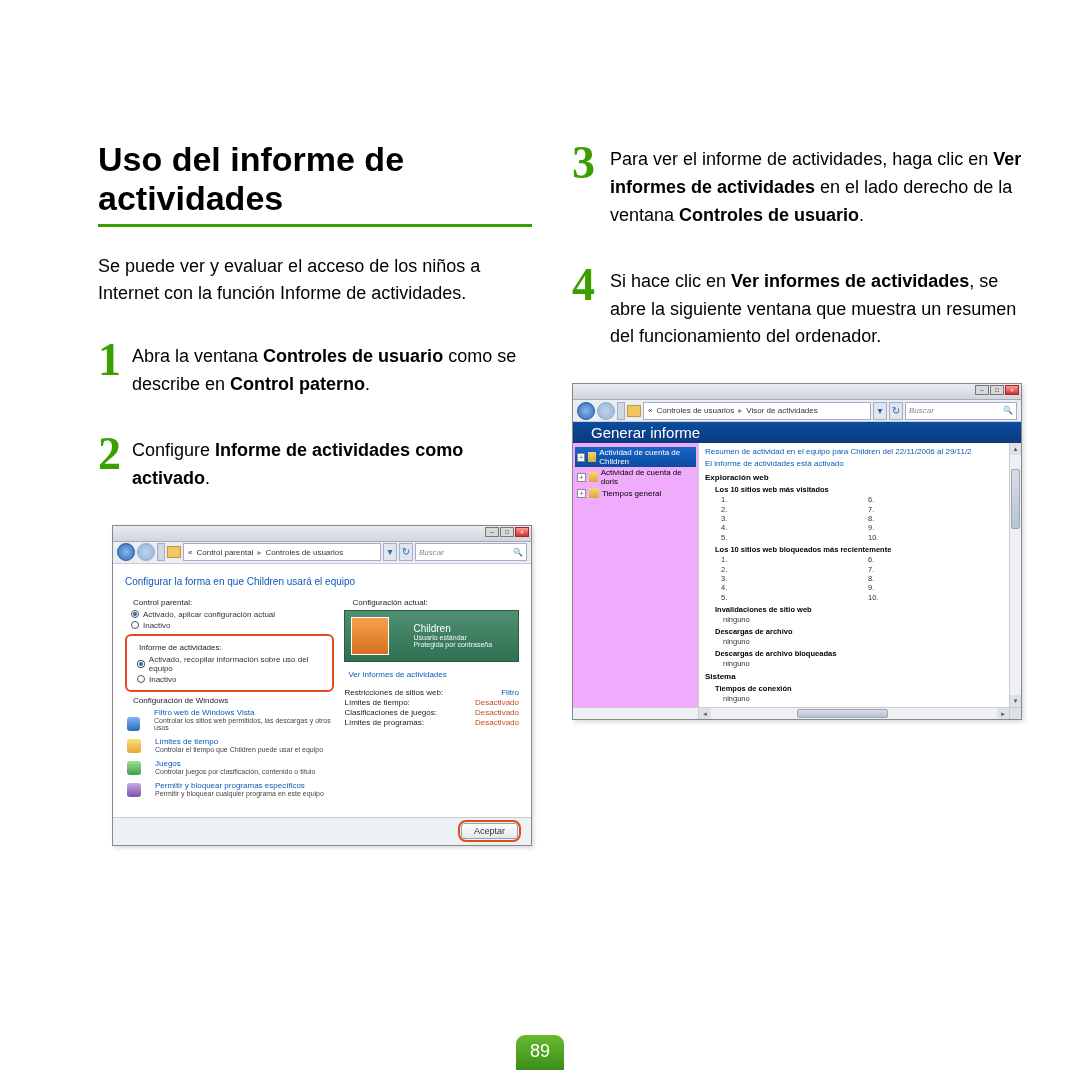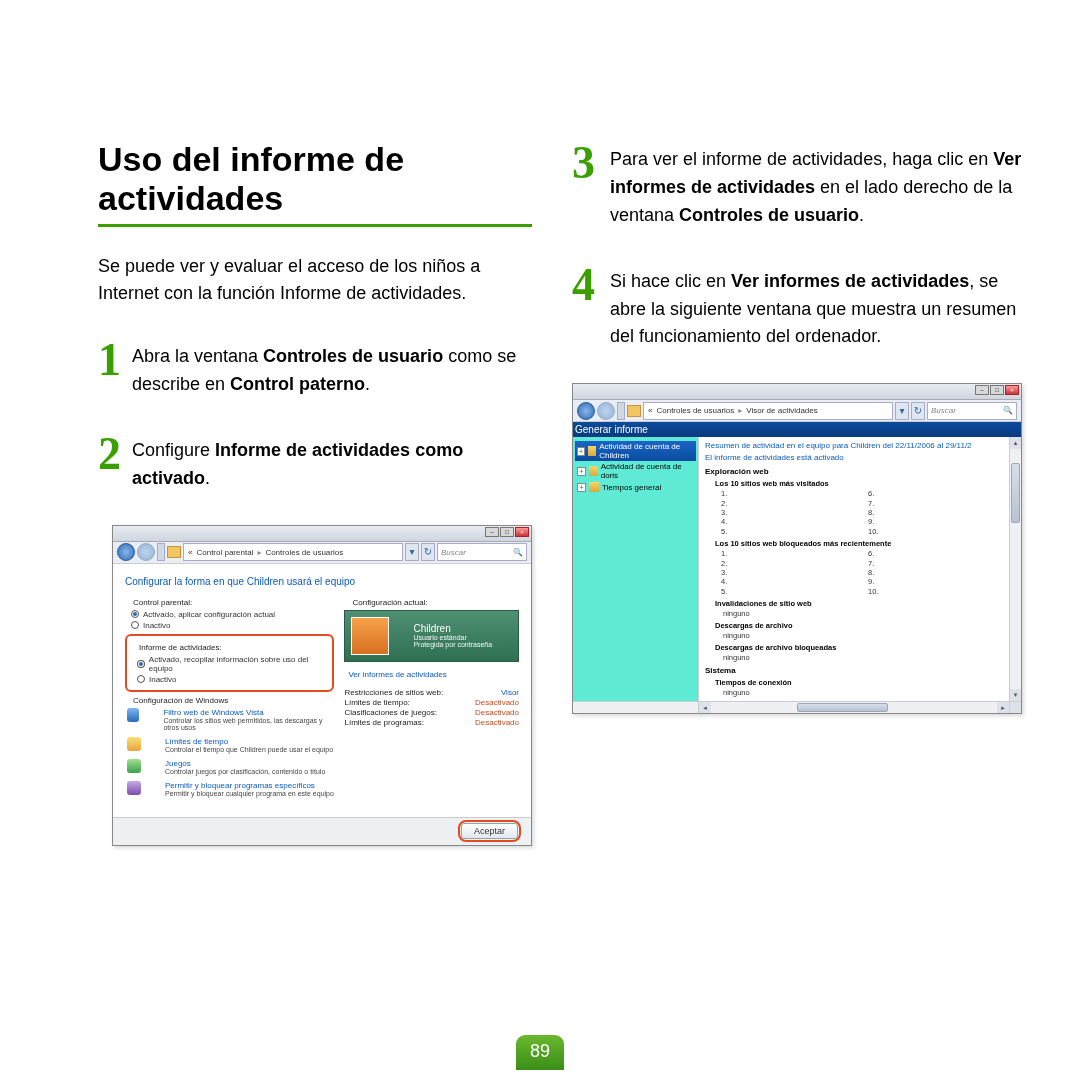--- a/index.html
+++ b/index.html
@@ -21,35 +21,35 @@
 .titlebtns{position:absolute;right:2px;top:1px;display:flex;gap:1px}
 .titlebtn{width:14px;height:10px;border:1px solid #777;background:#d8d8d8;font-size:6px;line-height:8px;text-align:center}
 .titlebtn.close{background:linear-gradient(#f99,#c33);color:#fff;border-color:#a22}
 .addrbar{height:22px;background:#e9eef4;display:flex;align-items:center;padding:0 4px;gap:2px;border-bottom:1px solid #ccc;font-size:8px;color:#333}
 .navbtn{width:18px;height:18px;border-radius:50%;background:radial-gradient(#8ab7e8,#2a6ab8);border:1px solid #2a5a98}
 .navbtn.fwd{opacity:.45}
 .chev{width:8px;height:18px;background:#d0d8e4;border:1px solid #aac}
 .folder{width:14px;height:12px;background:#f0c562;border:1px solid #c8953a}
 .breadcrumb{flex:1;height:18px;border:1px solid #aac;background:#fff;display:flex;align-items:center;padding:0 4px;gap:4px}
 .arrow{color:#888}
-.searchbox{width:90px;height:18px;border:1px solid #aac;background:#fff;display:flex;align-items:center;padding:0 3px;color:#888;font-style:italic;position:relative}
+.searchbox{width:112px;height:18px;border:1px solid #aac;background:#fff;display:flex;align-items:center;padding:0 3px;color:#888;font-style:italic;position:relative}
 .searchicon{position:absolute;right:3px;color:#3a6ea8;font-style:normal}
 .splitbtn{width:14px;height:18px;border:1px solid #aac;background:#e0e6ee;text-align:center;line-height:16px;color:#2a6ab8;font-size:10px}
-.blueband{background:linear-gradient(#0a4c9e,#0a3a7e);color:#fff;font-size:10px;padding:2px 2px}
+.blueband{background:linear-gradient(#0a4c9e,#0a3a7e);color:#fff;font-size:15px;padding:2px 18px}
 .body1{padding:12px 12px 14px 12px;font-size:8px;color:#333;background:#fff}
 .body1 .headline{color:#0a5bba;font-size:10px;margin-bottom:8px}
 .cols2{display:flex;gap:10px}
 .leftcol{flex:1.2}
 .rightcol{flex:1}
 .seclabel{font-size:8px;color:#222;margin:3px 8px}
 .radio{display:flex;align-items:center;gap:4px;margin:2px 0 2px 6px}
 .radio .dot{width:8px;height:8px;border:1px solid #555;border-radius:50%;display:inline-block;position:relative}
 .radio .dot.sel::after{content:"";width:4px;height:4px;background:#2a6ab8;border-radius:50%;position:absolute;left:1px;top:1px}
 .redbox{border:2px solid #e34a1f;border-radius:6px;padding:4px 4px;margin:4px 0}
-.iconrow{display:flex;align-items:flex-start;gap:24px;margin:3px 0 6px 2px}
+.iconrow{display:flex;align-items:flex-end;gap:14px;margin:3px 0 6px 2px}
 .iconrow .icn{width:14px;height:14px;border-radius:3px}
 .icn.globe{background:linear-gradient(#7db8f2,#2a6ab8)}
 .icn.clock{background:linear-gradient(#f9e07a,#e8a43a)}
 .icn.joy{background:linear-gradient(#9fe08a,#3aa050)}
 .icn.block{background:linear-gradient(#c8a8e8,#7a50a8)}
 .iconrow .link{color:#0a5bba}
 .iconrow .desc{color:#444;font-size:7px}
 .userbox{background:linear-gradient(#4f8f72,#2f6f52);border:1px solid #2a5a44;padding:6px;display:flex;gap:24px;align-items:center;color:#fff;margin-bottom:6px}
 .avatar{width:38px;height:38px;background:linear-gradient(#f7a14a,#d67020);border:1px solid #fff}
 .userbox .name{font-size:10px}
@@ -58,21 +58,21 @@
 .grid{font-size:8px}
 .grid .row{display:flex;margin:1px 0}
 .grid .row span:first-child{flex:1;color:#222}
 .grid .row .val{color:#0a5bba}
 .grid .row .val.off{color:#c34a1f}
 .footerbar{height:28px;background:#eef1f4;border-top:1px solid #ccc;display:flex;justify-content:flex-end;align-items:center;padding:0 10px}
 .okbtn{border:2px solid #e34a1f;border-radius:8px;padding:1px}
 .okbtn .inner{background:linear-gradient(#fdfdfd,#e4e8ee);border:1px solid #8aa;padding:2px 12px;font-size:9px;color:#333;border-radius:3px}
 
 .body2{display:flex;font-size:8px;background:#fff;min-height:262px}
-.tree{width:126px;border-right:1px solid #ccc;padding:4px 2px;background:#5eead4}
+.tree{width:126px;border-right:1px solid #ccc;padding:4px 2px;background:#f0abfc}
 .tree .item{display:flex;align-items:center;gap:3px;padding:1px 2px}
 .tree .plus{width:9px;height:9px;border:1px solid #888;font-size:7px;line-height:7px;text-align:center;color:#555;background:#fff}
 .tree .reporticn{width:10px;height:10px;background:linear-gradient(#f7d66a,#d8a83a)}
 .tree .item.sel{background:linear-gradient(#1a64c8,#0a4c9e);color:#fff}
 .report{flex:1;padding:4px 6px;position:relative}
 .report .summary{color:#0a5bba;font-size:8px}
 .report .status{color:#0a5bba;margin:3px 0 5px 0}
 .report .sectitle{font-weight:bold;color:#000;margin-top:4px}
 .report .subhead{font-weight:bold;color:#000;margin:3px 0 1px 10px;font-size:7.5px}
 .twoColNums{display:flex;margin-left:16px}
@@ -199,21 +199,21 @@
                 <div>
                   <div class="name">Children</div>
                   <div class="sub">Usuario estándar</div>
                   <div class="sub">Protegida por contraseña</div>
                 </div>
               </div>
               <span class="viewlink">Ver informes de actividades</span>
               <div class="grid">
                 <div class="row">
                     <span>Restricciones de sitios web:</span>
-                    <span class="val">Visor</span>
+                    <span class="val">Filtro</span>
                   </div>
                 <div class="row">
                     <span>Límites de tiempo:</span>
                     <span class="val off">Desactivado</span>
                   </div>
                 <div class="row">
                     <span>Clasificaciones de juegos:</span>
                     <span class="val off">Desactivado</span>
                   </div>
                 <div class="row">

